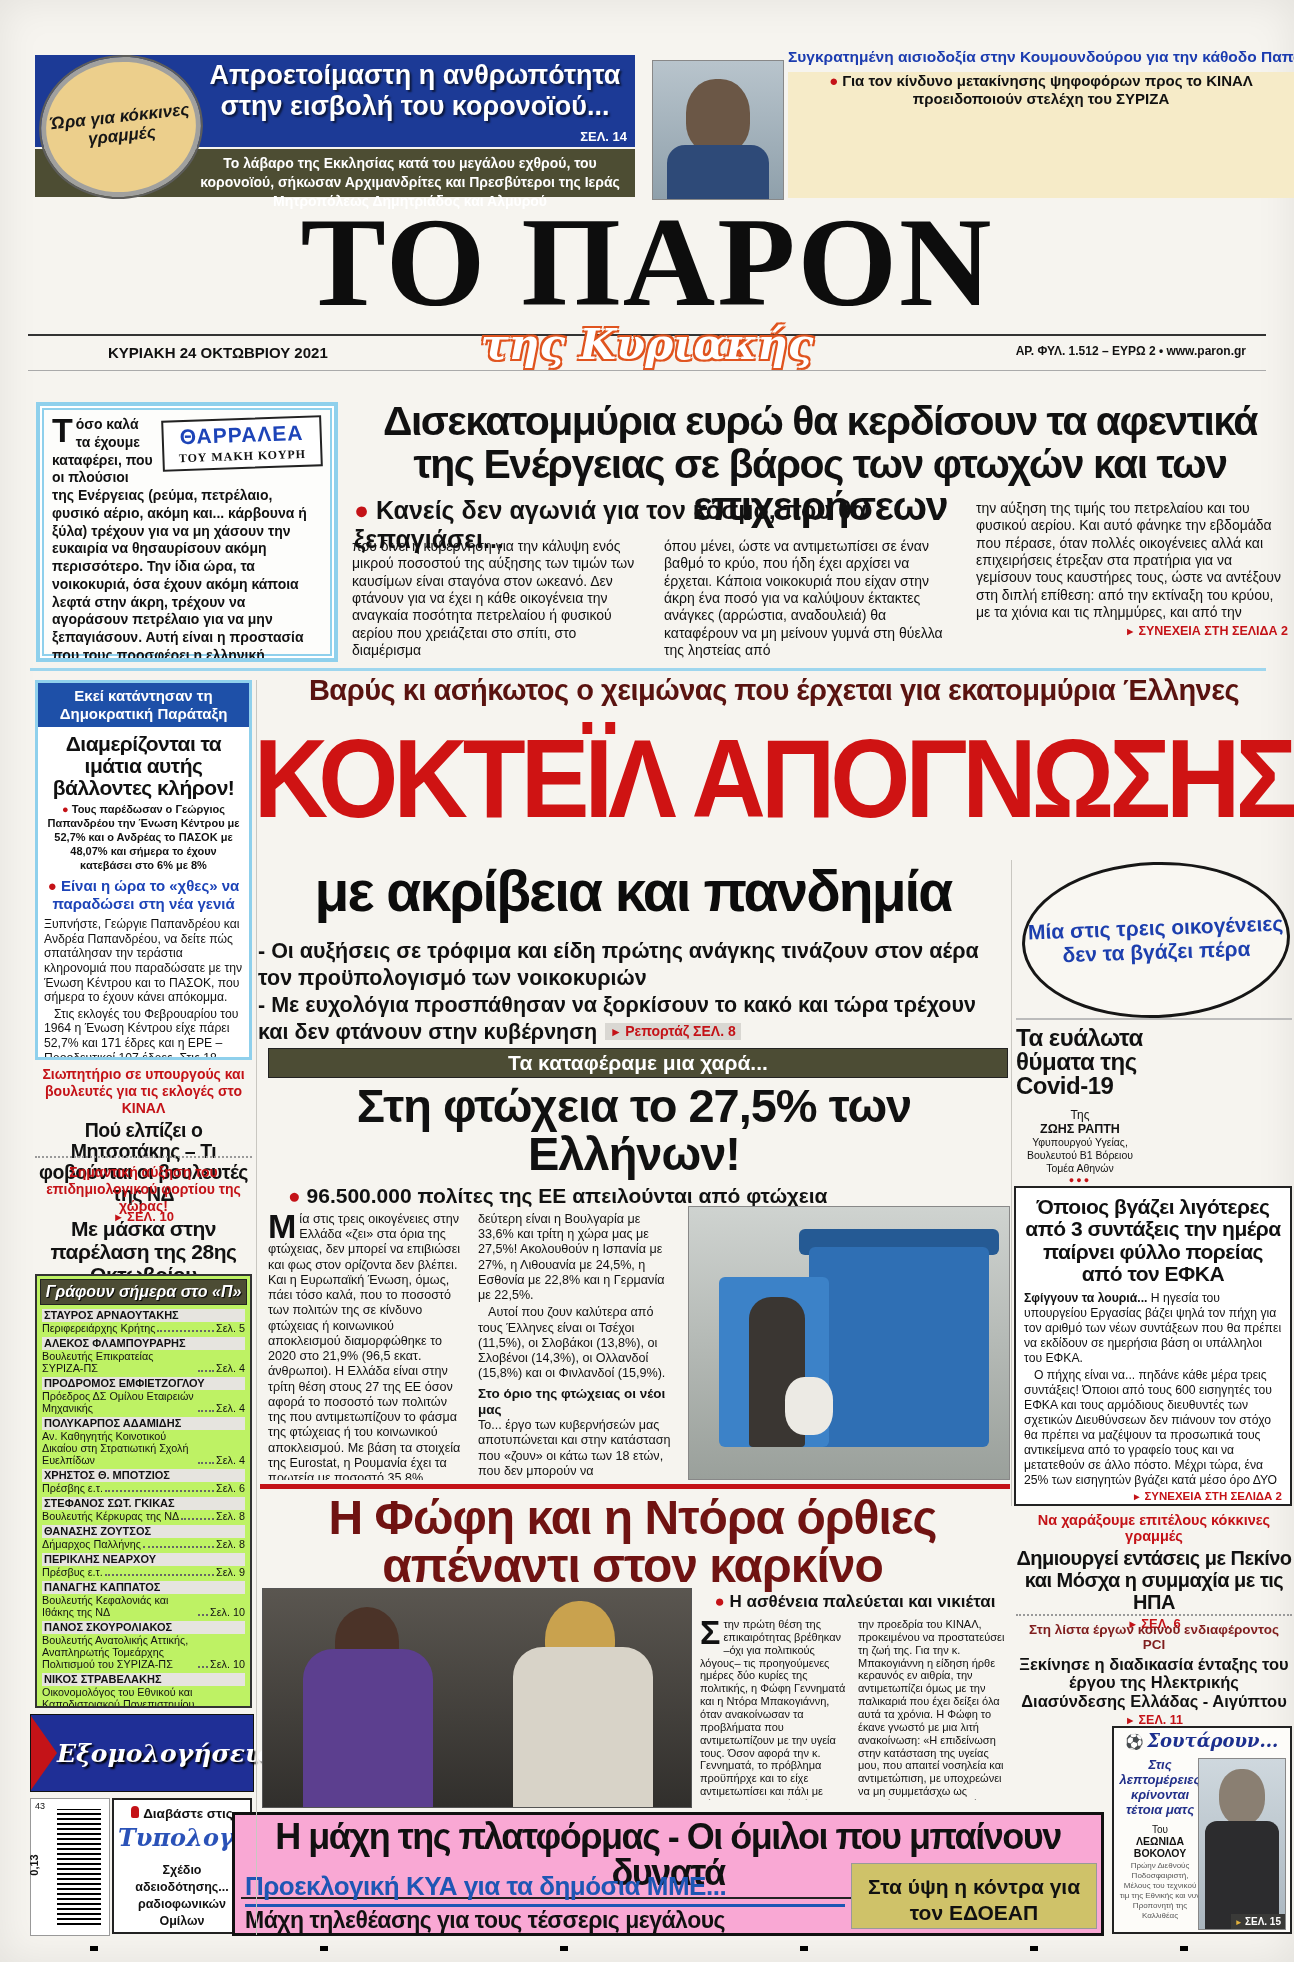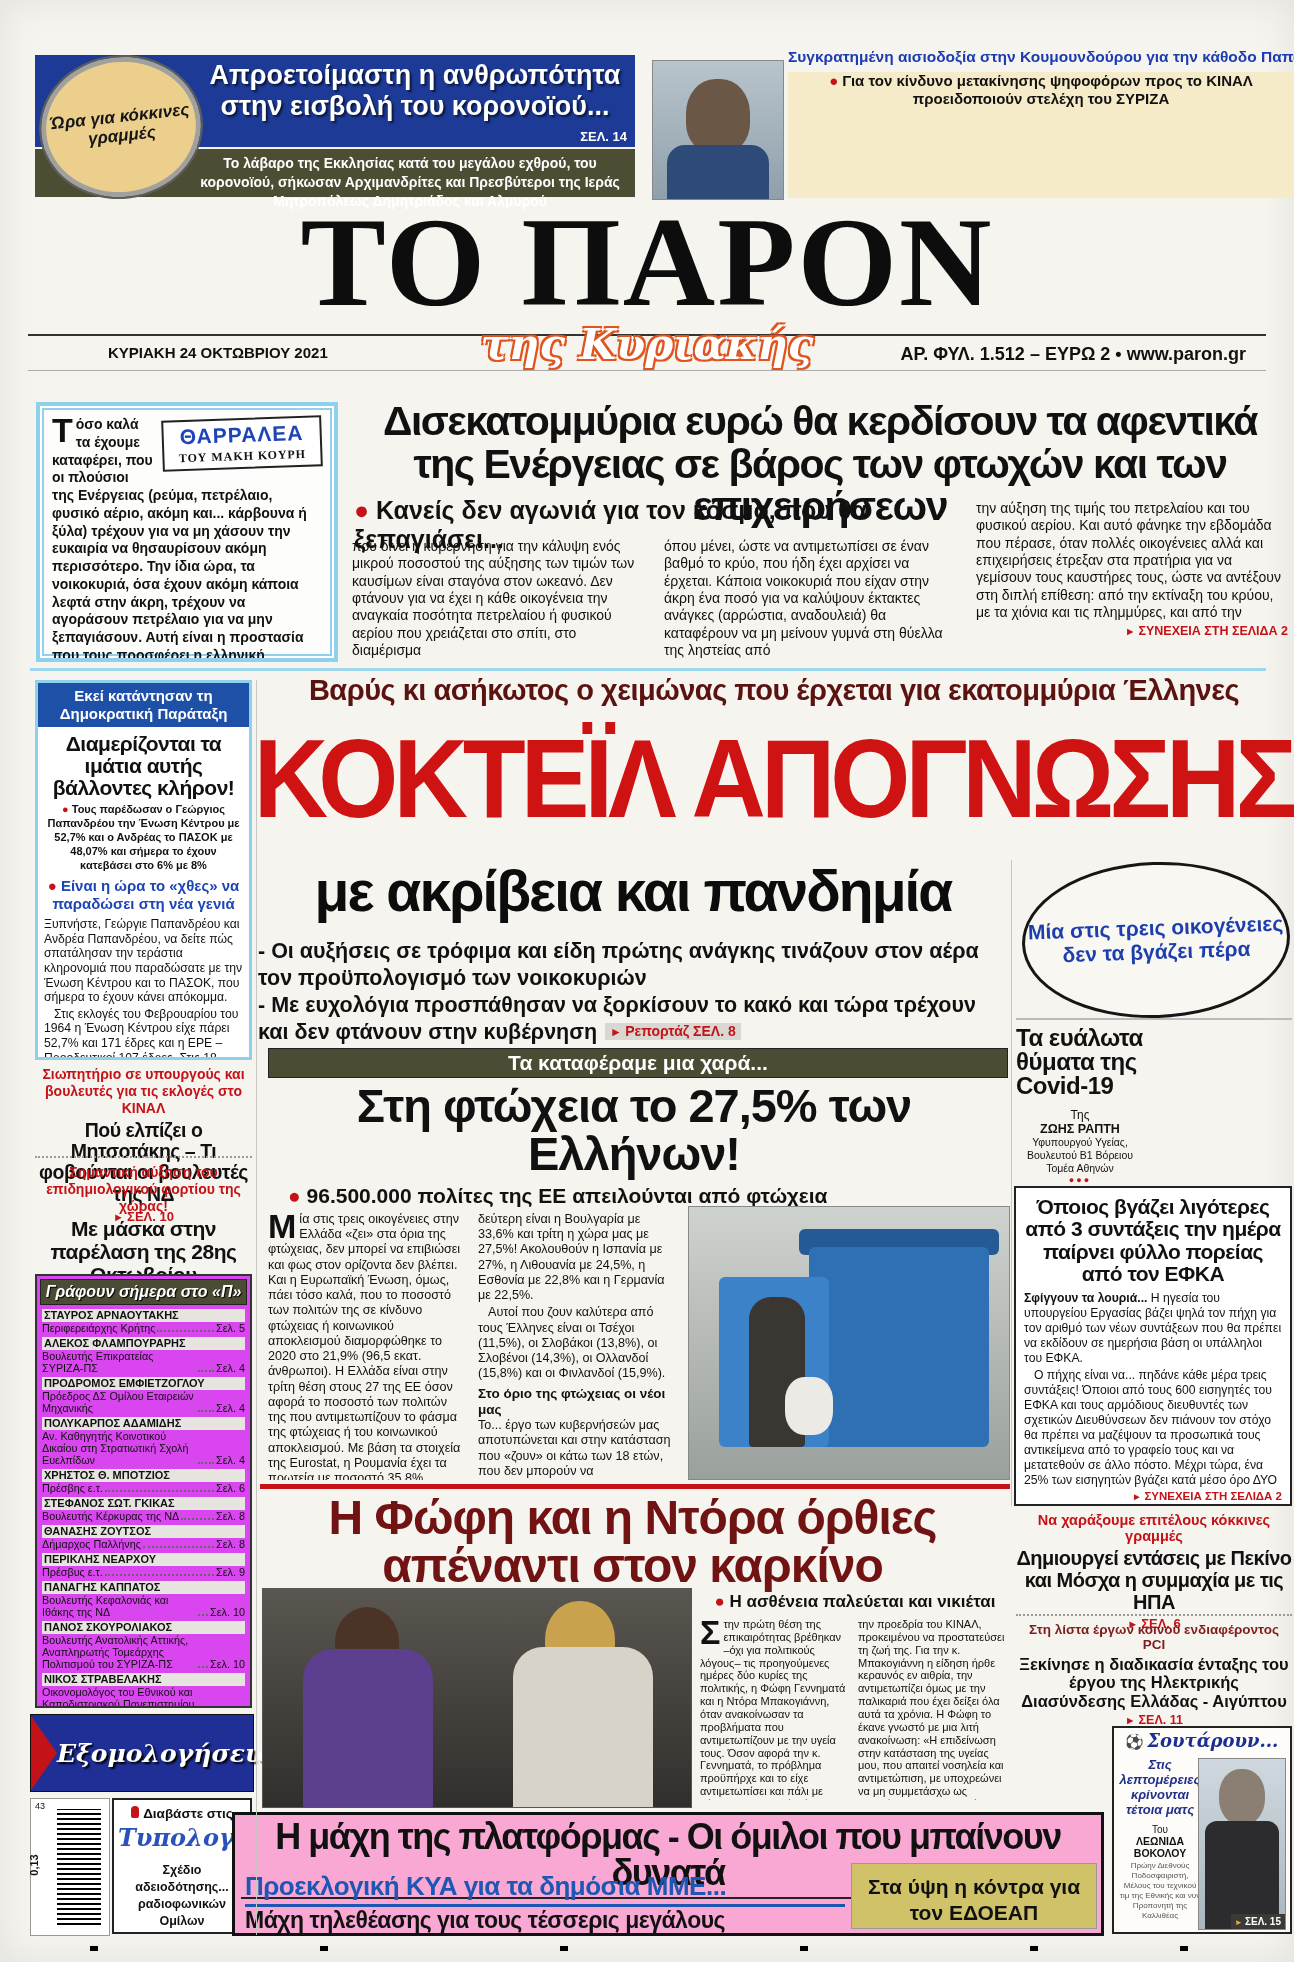--- a/index.html
+++ b/index.html
@@ -37,21 +37,21 @@
   #tr .kick{position:absolute;left:138px;top:0;width:506px;font-weight:bold;font-size:15.5px;color:#1c3cb0;white-space:nowrap;}
   #tr .cream{position:absolute;left:138px;top:24px;width:506px;height:126px;background:#f6ebc8;}
   #tr .h{font-weight:bold;font-size:33px;line-height:1.06;text-align:center;padding-top:7px;letter-spacing:-1px;}
   #tr .b{font-weight:bold;font-size:15px;text-align:center;line-height:1.2;}
 
   
   #mast{left:0;top:198px;width:1294px;text-align:center;font-family:"Liberation Serif",serif;
         font-weight:bold;font-size:128px;line-height:1.0;color:#0d0d0d;letter-spacing:2px;}
   #dateline{left:28px;top:334px;width:1238px;height:34px;border-top:2px solid #333;border-bottom:1px solid #aaa;}
   #dateline .d{position:absolute;left:80px;top:8px;font-weight:bold;font-size:15px;}
-  #dateline .i{position:absolute;right:20px;top:8px;font-weight:bold;font-size:18px;}
+  #dateline .i{position:absolute;right:20px;top:8px;font-weight:bold;font-size:12px;}
   #dateline .s{position:absolute;left:0;right:0;top:-16px;text-align:center;
                font-family:"DejaVu Serif",serif;font-style:italic;font-weight:bold;font-size:42px;color:#fff;
                text-shadow:-2px -2px 0 #e0541f,2px -2px 0 #e0541f,-2px 2px 0 #e0541f,2px 2px 0 #e0541f,0 0 2px #e0541f;}
 
   
   #th{left:36px;top:402px;width:302px;height:260px;border:4px solid #8fd0ec;box-shadow:inset 0 0 0 2px #fff,inset 0 0 0 4px #8fd0ec;
       background:#fdfdfb;padding:10px 12px;box-sizing:border-box;overflow:hidden;}
   #th .badge{float:right;width:152px;border:2px solid #222;background:#fff;transform:rotate(-2deg);
              text-align:center;padding:3px 2px;margin:2px 0 4px 8px;}
   #th .bt{color:#1d44b8;font-weight:bold;font-size:21px;letter-spacing:1px;}
@@ -88,21 +88,21 @@
   #sb1 p{font-size:12.2px;line-height:1.2;margin:4px 6px 0;}
   #sb1 .ind{text-indent:10px;margin-top:2px;}
   #sb2,#sb3{left:35px;width:217px;text-align:center;}
   #sb2{top:1066px;}
   #sb3{top:1156px;border-top:2px dotted #999;padding-top:6px;}
   .sbk{color:#c41217;font-weight:bold;font-size:14px;line-height:1.2;}
   .sbh{font-weight:bold;font-size:19.5px;line-height:1.08;letter-spacing:-0.5px;margin-top:4px;}
   .sbr{margin-top:4px;font-size:13px;}
 
   
-  #au{left:35px;top:1274px;width:217px;height:434px;border:2px solid #333;background:#d946ef;box-sizing:border-box;overflow:hidden;}
+  #au{left:35px;top:1274px;width:217px;height:434px;border:2px solid #333;background:#bef264;box-sizing:border-box;overflow:hidden;}
   #au .hdr{margin:3px;background:#4c4c34;color:#fff;font-weight:bold;font-style:italic;font-size:16px;
            text-align:center;padding:3px 0;border:1px solid #222;text-shadow:1px 1px 1px #000;}
   #au .row{padding:1px 5px 2px;}
   #au .nm{font-weight:bold;font-size:11px;background:#e6e4df;padding:0 2px;line-height:13px;}
   #au .rl{display:flex;align-items:flex-end;font-size:10.8px;line-height:12px;}
   #au .ro{max-width:76%;}
   #au .ld{flex:1;border-bottom:2px dotted #666;margin:0 2px 2px;min-width:6px;}
 
   
   #ex{left:30px;top:1714px;width:222px;height:76px;background:#1f2f96;border:1px solid #111;display:flex;align-items:center;}

